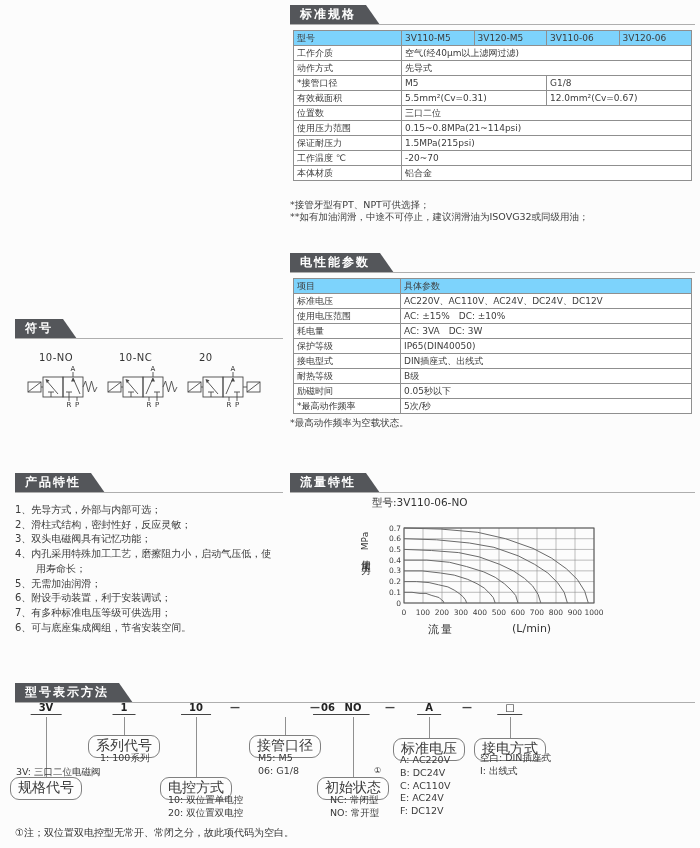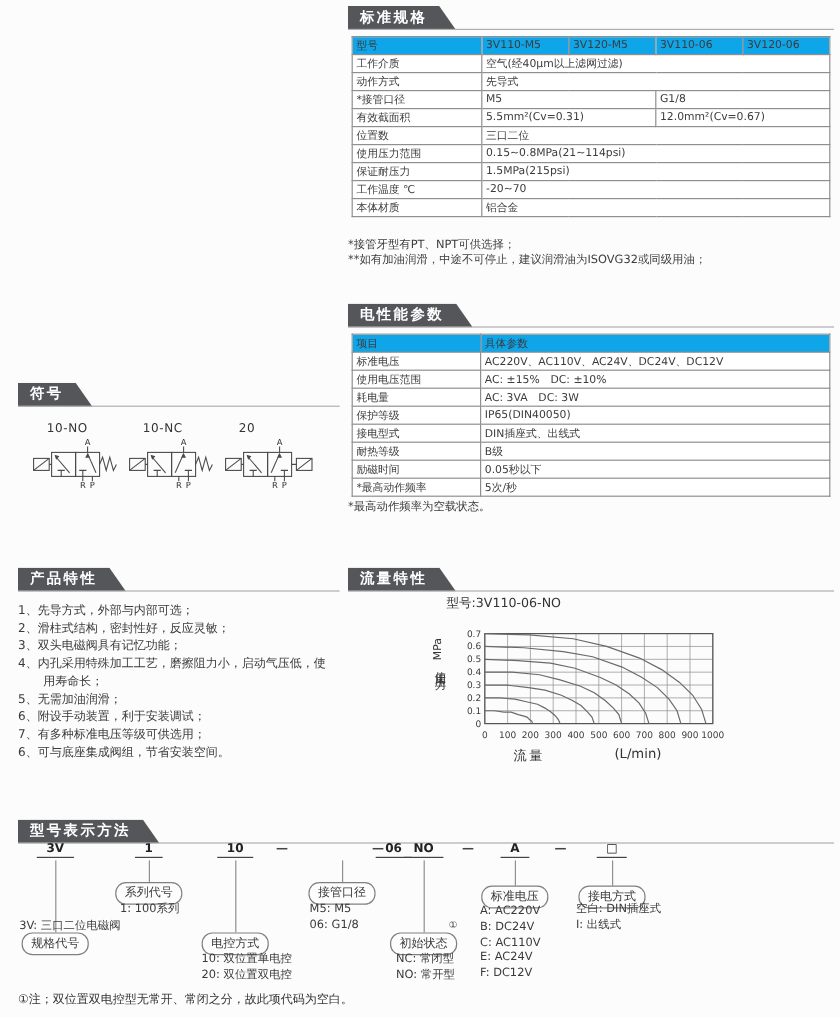--- a/index.html
+++ b/index.html
@@ -7,21 +7,21 @@
         font-family:"DejaVu Sans","Liberation Sans",sans-serif;color:#3a3a3a;overflow:hidden;}
   .tab{position:absolute;background:#54565a;color:#fff;font-size:12px;font-weight:bold;
        letter-spacing:2px;line-height:15px;padding:2px 24px 3px 10px;white-space:nowrap;
        clip-path:polygon(0 0,calc(100% - 14px) 0,100% 100%,0 100%);}
   .hline{position:absolute;height:1px;background:#aeaeae;}
   table{position:absolute;border-collapse:collapse;table-layout:fixed;font-size:9px;
         color:#3c3c3c;background:#fff;}
   td{border:1px solid #8f8f8f;height:14px;padding:0 3px;text-align:left;
      overflow:hidden;white-space:nowrap;font-weight:normal;}
   td.lbl{text-align:left;}
-  tr.hdr td{background:#0ea5e9;}
+  tr.hdr td{background:#7dd3fc;}
   #specs-table{left:293px;top:30px;width:399px;}
   #specs-table td.lbl{width:101px;}
   #elec-table{left:293px;top:278px;width:399px;}
   #elec-table td.lbl{width:100px;}
   .note{position:absolute;font-size:9.5px;line-height:11.5px;color:#3c3c3c;}
   .features{position:absolute;left:15px;top:503px;width:266px;font-size:10px;
             line-height:14.7px;color:#3a3a3a;}
   .features .item{padding-left:21px;text-indent:-21px;}
   .sym{position:absolute;top:352px;width:80px;}
   .symlab{font-size:10px;color:#333;padding-left:14px;letter-spacing:0.5px;}
@@ -38,21 +38,21 @@
   .ylab-unit{position:absolute;left:356px;top:536px;font-size:9px;color:#333;transform:rotate(-90deg);}
   .ylab{position:absolute;left:359px;top:552px;font-size:9.5px;color:#333;
         writing-mode:vertical-rl;letter-spacing:2px;}
   .xlab{position:absolute;left:428px;top:622px;font-size:11px;color:#333;letter-spacing:2px;}
   .xunit{position:absolute;left:512px;top:622px;font-size:11px;color:#333;}
   .code{position:absolute;top:702px;transform:translateX(-50%);font-size:10px;font-weight:bold;
         color:#222;border-bottom:1.5px solid #444;padding:0 8px 1px;}
   .dash{position:absolute;top:702px;transform:translateX(-50%);font-size:10px;font-weight:bold;color:#444;}
   .vline{position:absolute;width:1px;background:#909090;}
   .bubble{position:absolute;transform:translateX(-50%);border:1px solid #808080;border-radius:9px;
-          padding:1px 7px 2px;font-size:10px;color:#3a3a3a;background:#fdfdfd;white-space:nowrap;}
+          padding:1px 7px 2px;font-size:14px;color:#3a3a3a;background:#fdfdfd;white-space:nowrap;}
   .sup{position:absolute;font-size:8px;color:#3a3a3a;}
   .desc{position:absolute;font-size:9.5px;line-height:12.8px;color:#3a3a3a;white-space:nowrap;}
   .bottom-note{position:absolute;left:15px;top:826px;font-size:10px;color:#333;}
 </style>
 </head>
 <body>
 
 <div class="page">
 
   <div class="tab" style="left:290px;top:5px;">标准规格</div>

